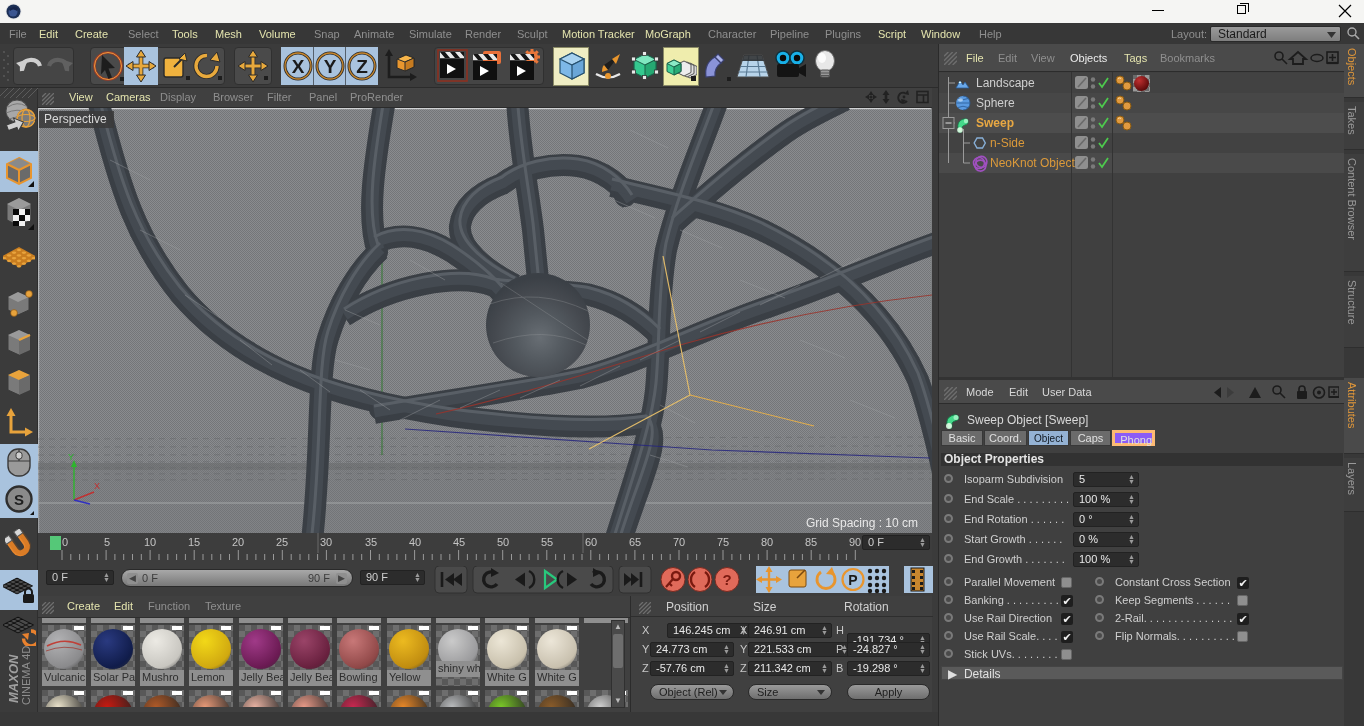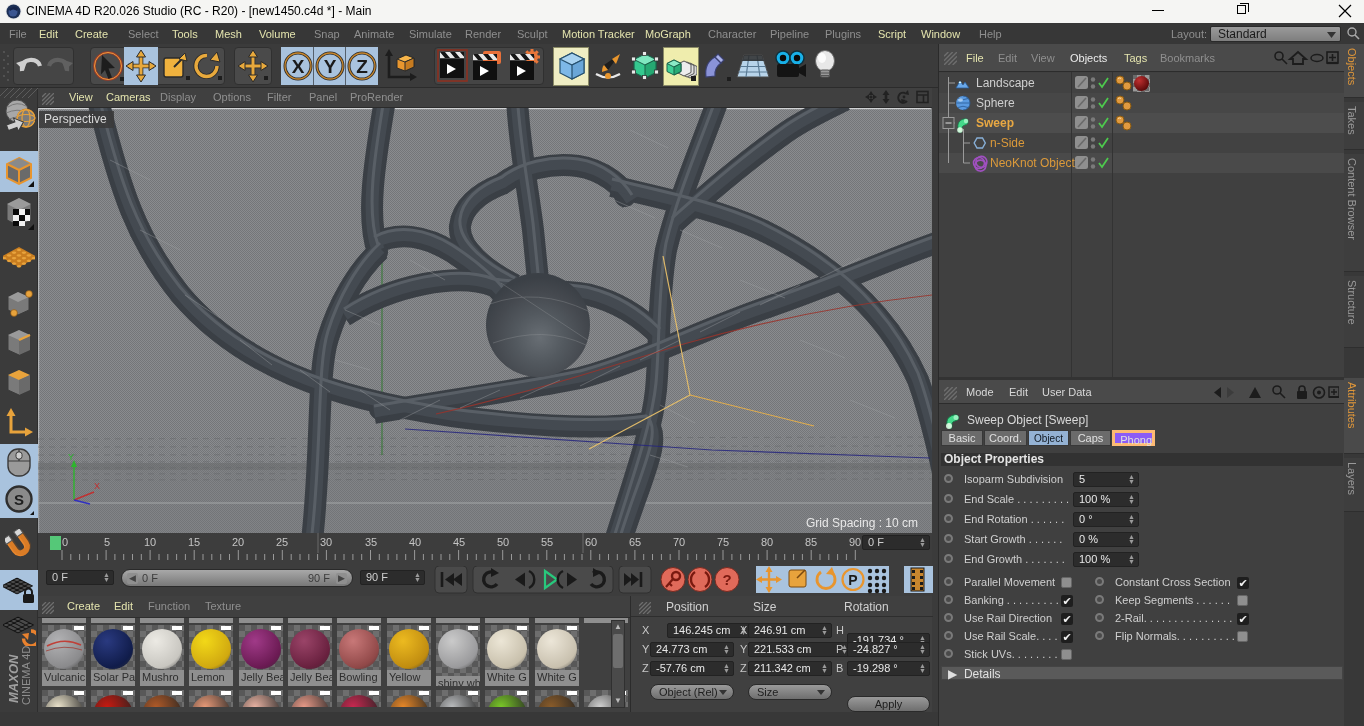--- a/index.html
+++ b/index.html
@@ -34,21 +34,20 @@
 
 #rpanel{left:938px;top:44px;width:406px;height:682px;background:#404040;border-left:1px solid #2a2a2a;}
 #rtabs{left:1344px;top:44px;width:20px;height:682px;background:#383838;}
 .fld{position:absolute;height:15px;background:#2c2c2c;border:1px solid #222;border-radius:2px;color:#e8e8e8;font-size:11px;line-height:13px;padding-left:5px;}
 .spin{position:absolute;right:2px;top:1px;width:9px;height:11px;color:#9a9a9a;font-size:7px;line-height:5px;text-align:center;}
 </style>
 </head>
 <body>
 <div id="root">
   <div id="titlebar" class="abs">
-      <span class="ttext">CINEMA 4D R20.026 Studio (RC - R20) - [new1450.c4d *] - Main</span>
     <svg class="abs" style="left:5px;top:3px" width="17" height="17" viewBox="0 0 17 17">
         <circle cx="8.5" cy="8.5" r="8" fill="#e8e8e8"></circle>
         <circle cx="8.5" cy="8.5" r="7" fill="#1c2f55"></circle>
         <circle cx="8" cy="9" r="4.5" fill="#3a5590"></circle>
         <path d="M4 6 Q9 2 13 5 L12 8 Q8 5 5 8Z" fill="#16244a"></path>
       </svg>
     <span class="abs" style="left:1152px;top:10px;width:12px;height:1px;background:#000"></span>
     <span class="abs" style="left:1237px;top:5px;width:9px;height:9px;border:1px solid #000;"></span>
     <span class="abs" style="left:1240px;top:3px;width:9px;height:9px;border:1px solid #000;border-left:none;border-bottom:none"></span>
     <svg class="abs" style="left:1338px;top:4px" width="14" height="14" viewBox="0 0 14 14">
@@ -431,21 +430,21 @@
     </svg>
   <div id="vpmenu" class="abs">
     <svg class="abs" style="left:4px;top:5px" width="12" height="12" viewBox="0 0 12 12">
         <g stroke="#6e6e6e" stroke-width="1.3">
           <path d="M0 12 L12 0 M0 8 L8 0 M0 4 L4 0 M4 12 L12 4 M8 12 L12 8"></path>
         </g>
       </svg>
     <span class="mi myel" style="left:31px;top:3px">View</span>
     <span class="mi myel" style="left:68px;top:3px">Cameras</span>
     <span class="mi mgray" style="left:122px;top:3px">Display</span>
-    <span class="mi mgray" style="left:175px;top:3px">Options</span>
+    <span class="mi mgray" style="left:175px;top:3px">Browser</span>
     <span class="mi mgray" style="left:229px;top:3px">Filter</span>
     <span class="mi mgray" style="left:271px;top:3px">Panel</span>
     <span class="mi mgray" style="left:312px;top:3px">ProRender</span>
     <svg class="abs" style="left:826px;top:2px" width="66" height="16" viewBox="0 0 66 16">
         <g fill="#222">
           <path d="M7 1 L9.5 5 L4.5 5Z"></path>
           <path d="M7 13 L9.5 9 L4.5 9Z"></path>
           <path d="M1 7 L5 4.5 L5 9.5Z"></path>
           <path d="M13 7 L9 4.5 L9 9.5Z"></path>
           <circle cx="7" cy="7" r="1.6"></circle>
@@ -877,21 +876,21 @@
       <div class="abs" style="left:349px;top:29px;width:44px;height:61px;background:
     repeating-conic-gradient(#6e6e6e 0% 25%, #585858 0% 50%) 0 0/12px 12px;overflow:hidden">
     <span class="abs" style="right:2px;top:1px;width:10px;height:4px;background:#fff"></span>
     <span class="abs" style="left:2px;top:4px;width:40px;height:40px;border-radius:50%;background:radial-gradient(circle at 35% 30%, #ecba20, #c08c10 70%, #333 100%)"></span>
     <span class="abs" style="left:0;top:45px;width:44px;height:16px;background:#8f8f8f;color:#2e2e2e;font-size:11px;line-height:15px;padding-left:2px;white-space:nowrap;overflow:hidden">Yellow</span>
     </div>
       <div class="abs" style="left:398px;top:29px;width:44px;height:61px;background:
     repeating-conic-gradient(#6e6e6e 0% 25%, #585858 0% 50%) 0 0/12px 12px;overflow:hidden">
     <span class="abs" style="right:2px;top:1px;width:10px;height:4px;background:#fff"></span>
     <span class="abs" style="left:2px;top:4px;width:40px;height:40px;border-radius:50%;background:radial-gradient(circle at 35% 30%, #cacaca, #9a9a9c 70%, #333 100%)"></span>
-    <span class="abs" style="left:0;top:51px;width:44px;height:16px;background:#8f8f8f;color:#2e2e2e;font-size:11px;line-height:15px;padding-left:2px;white-space:nowrap;overflow:hidden">shiny wh</span>
+    <span class="abs" style="left:0;top:36px;width:44px;height:16px;background:#8f8f8f;color:#2e2e2e;font-size:11px;line-height:15px;padding-left:2px;white-space:nowrap;overflow:hidden">shiny wh</span>
     </div>
       <div class="abs" style="left:447px;top:29px;width:44px;height:61px;background:
     repeating-conic-gradient(#6e6e6e 0% 25%, #585858 0% 50%) 0 0/12px 12px;overflow:hidden">
     <span class="abs" style="right:2px;top:1px;width:10px;height:4px;background:#fff"></span>
     <span class="abs" style="left:2px;top:4px;width:40px;height:40px;border-radius:50%;background:radial-gradient(circle at 35% 30%, #ece6d6, #c8c0ac 70%, #333 100%)"></span>
     <span class="abs" style="left:0;top:45px;width:44px;height:16px;background:#8f8f8f;color:#2e2e2e;font-size:11px;line-height:15px;padding-left:2px;white-space:nowrap;overflow:hidden">White G</span>
     </div>
       <div class="abs" style="left:497px;top:29px;width:44px;height:61px;background:
     repeating-conic-gradient(#6e6e6e 0% 25%, #585858 0% 50%) 0 0/12px 12px;overflow:hidden">
     <span class="abs" style="right:2px;top:1px;width:10px;height:4px;background:#fff"></span>
@@ -975,21 +974,21 @@
       <span class="abs" style="left:205px;top:47px;color:#c8c8c8;font-size:11px">P</span>
       <span class="fld" style="left:216px;top:46px;width:83px">-24.827 °<span class="spin">▲<br>▼</span></span>
       <span class="abs" style="left:11px;top:66px;color:#c8c8c8;font-size:11px">Z</span>
       <span class="fld" style="left:19px;top:65px;width:84px">-57.76 cm<span class="spin">▲<br>▼</span></span>
       <span class="abs" style="left:109px;top:66px;color:#c8c8c8;font-size:11px">Z</span>
       <span class="fld" style="left:117px;top:65px;width:84px">211.342 cm<span class="spin">▲<br>▼</span></span>
       <span class="abs" style="left:205px;top:66px;color:#c8c8c8;font-size:11px">B</span>
       <span class="fld" style="left:216px;top:65px;width:83px">-19.298 °<span class="spin">▲<br>▼</span></span>
       <span class="abs" style="left:19px;top:88px;width:84px;background:linear-gradient(#9a9a9a,#6e6e6e);border:1px solid #2a2a2a;border-radius:8px;color:#1e1e1e;font-size:11px;line-height:14px;height:16px;padding-left:8px">Object (Rel)<span class="abs" style="right:6px;top:5px;width:0;height:0;border-left:4px solid transparent;border-right:4px solid transparent;border-top:5px solid #333"></span></span>
       <span class="abs" style="left:117px;top:88px;width:84px;background:linear-gradient(#9a9a9a,#6e6e6e);border:1px solid #2a2a2a;border-radius:8px;color:#1e1e1e;font-size:11px;line-height:14px;height:16px;padding-left:8px">Size<span class="abs" style="right:6px;top:5px;width:0;height:0;border-left:4px solid transparent;border-right:4px solid transparent;border-top:5px solid #333"></span></span>
-      <span class="abs" style="left:216px;top:100px;width:83px;background:linear-gradient(#9a9a9a,#6e6e6e);border:1px solid #2a2a2a;border-radius:8px;color:#1e1e1e;font-size:11px;line-height:14px;height:16px;text-align:center">Apply</span>
+      <span class="abs" style="left:216px;top:88px;width:83px;background:linear-gradient(#9a9a9a,#6e6e6e);border:1px solid #2a2a2a;border-radius:8px;color:#1e1e1e;font-size:11px;line-height:14px;height:16px;text-align:center">Apply</span>
     </div>
   <div id="statusbar" class="abs"></div>
   <div id="rpanel" class="abs">
       <div class="abs" style="left:0;top:0;width:406px;height:28px;background:#4a4a4a;border-bottom:1px solid #2c2c2c">
         <svg class="abs" style="left:5px;top:8px" width="13" height="13" viewBox="0 0 12 12">
           <g stroke="#6e6e6e" stroke-width="1.3">
             <path d="M0 12 L12 0 M0 8 L8 0 M0 4 L4 0 M4 12 L12 4 M8 12 L12 8"></path>
           </g>
         </svg>
         <span class="mi myel" style="left:27px;top:8px">File</span>

